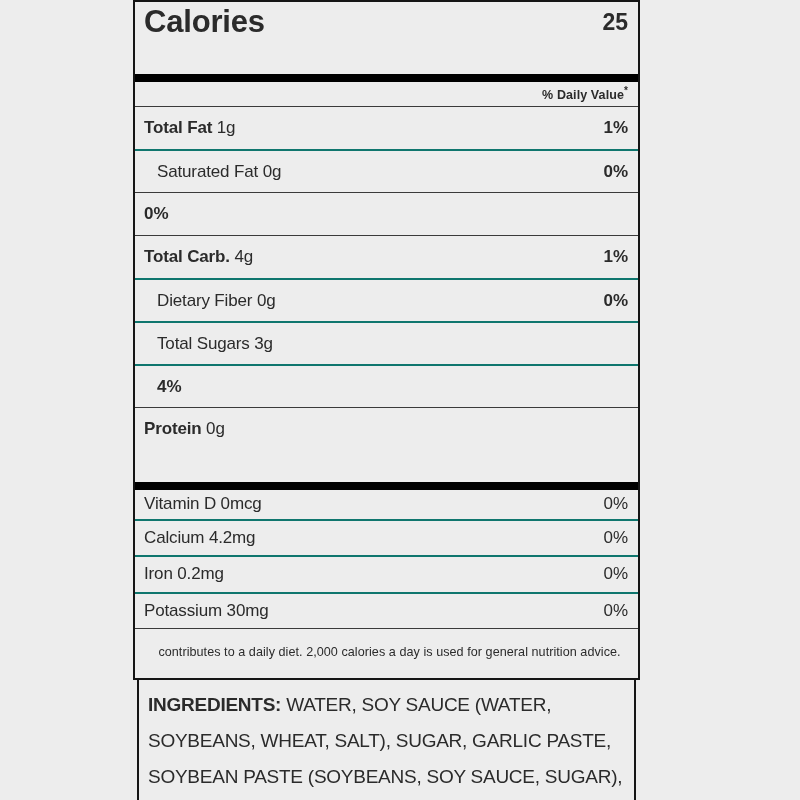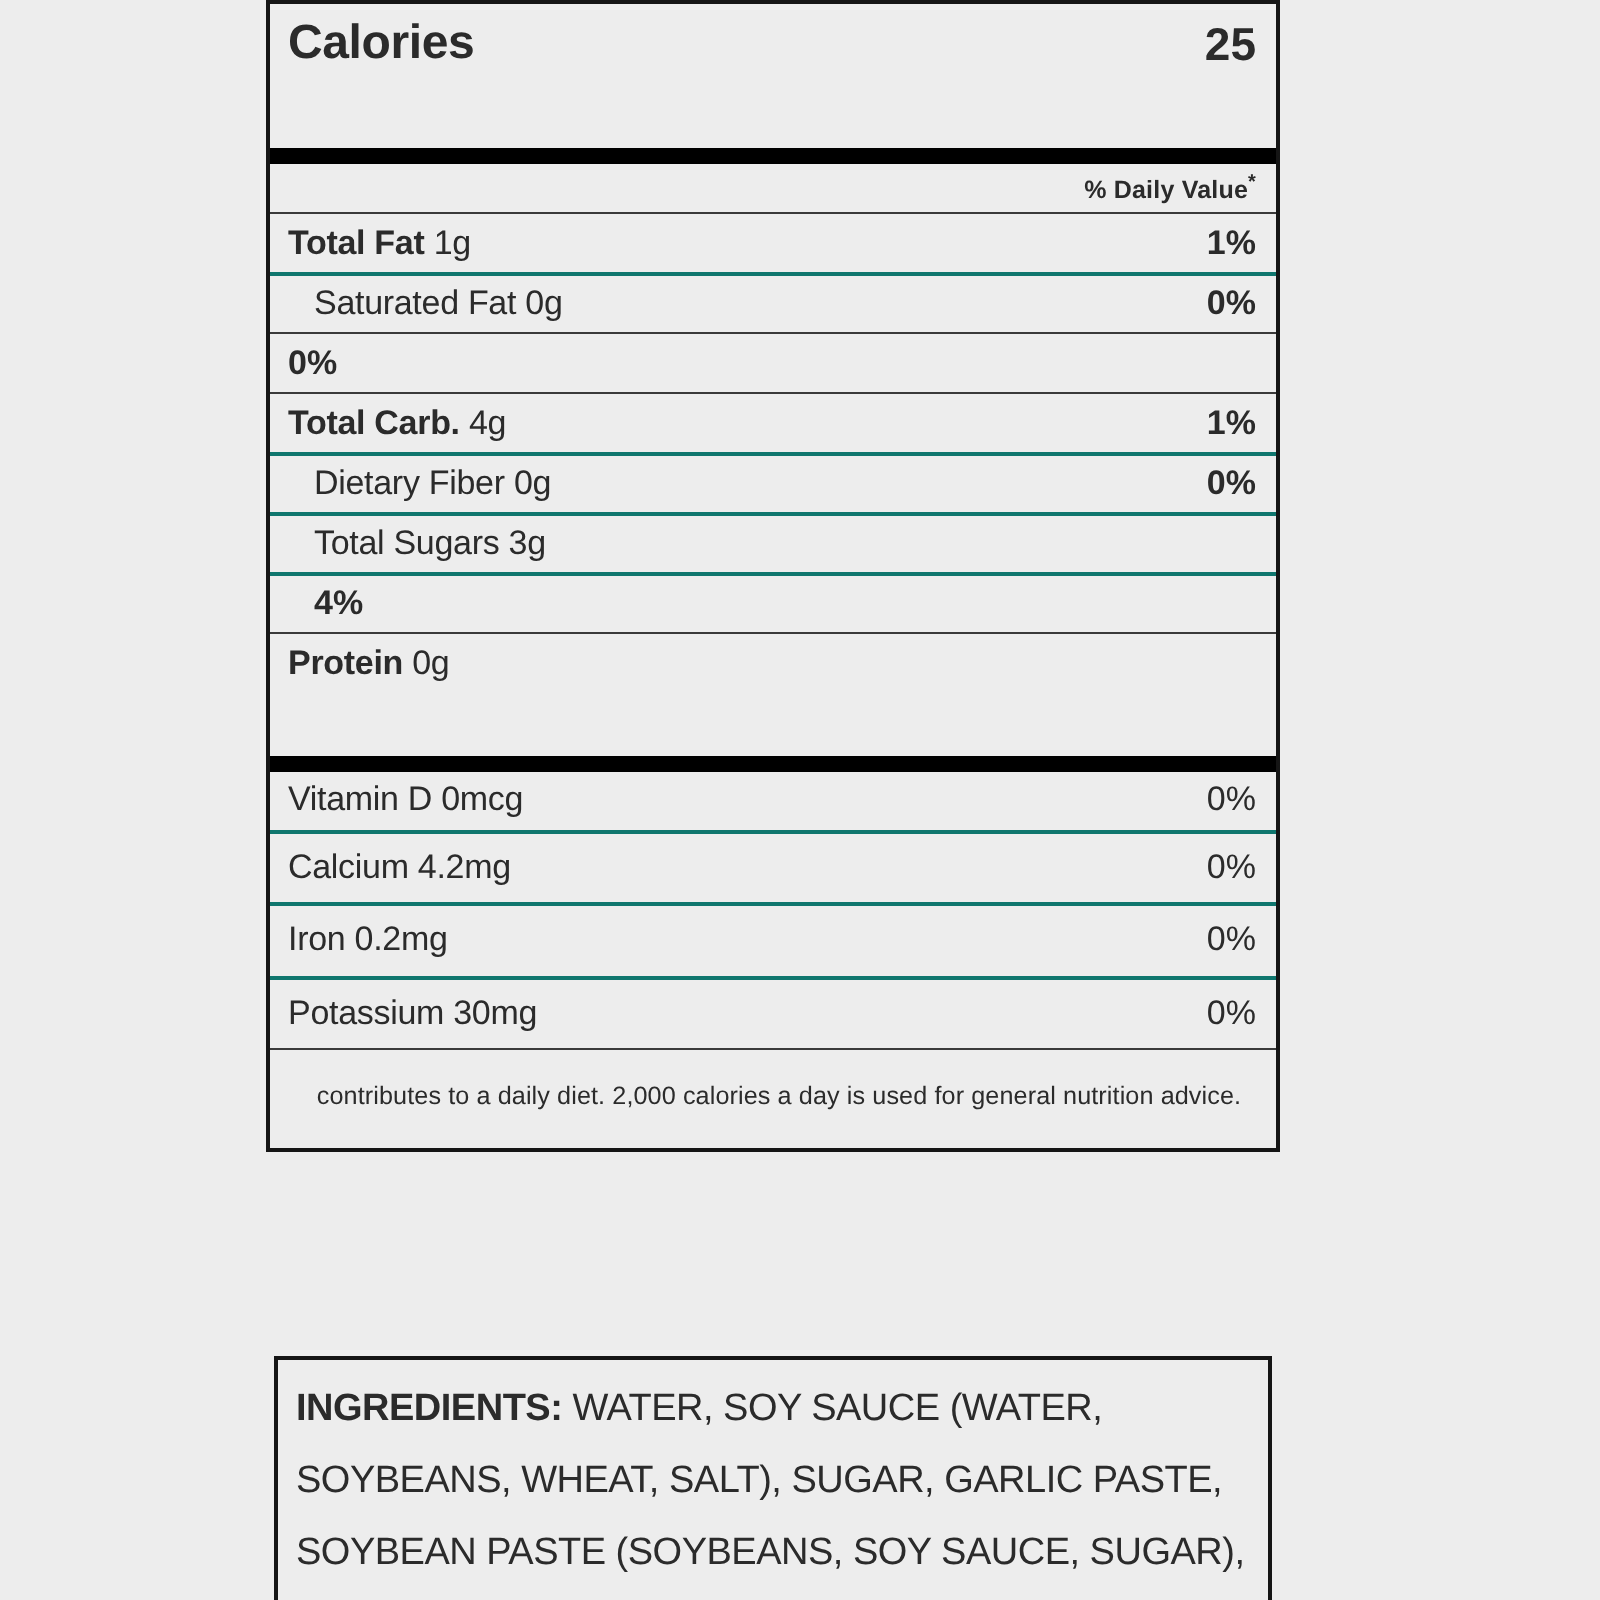--- a/index.html
+++ b/index.html
@@ -53,21 +53,21 @@
 
   .r-label { white-space: nowrap; }
   .r-value { white-space: nowrap; text-align: right; }
 
   
   .row-calories {
     height: 40px;
     align-items: center;
   }
   .row-calories .r-label {
-    font-size: 24px;
+    font-size: 31px;
     font-weight: bold;
     letter-spacing: -0.2px;
   }
   .row-calories .r-value {
     font-size: 23px;
     font-weight: bold;
   }
 
   
   .row-dv {
@@ -77,21 +77,21 @@
     padding-bottom: 4px;
   }
   .row-dv .r-value {
     font-size: 12.5px;
     font-weight: bold;
     letter-spacing: 0.1px;
   }
 
   
   .nrow {
-    height: 30px;
+    height: 43px;
     align-items: center;
     font-size: 17px;
   }
   .nrow .r-label { letter-spacing: -0.15px; }
   .nrow .r-value { font-weight: bold; font-size: 17px; }
 
   .bold-term { font-weight: bold; }
   .ital-term { font-style: italic; font-weight: normal; }
 
   .indent-1 { padding-left: 22px; }

